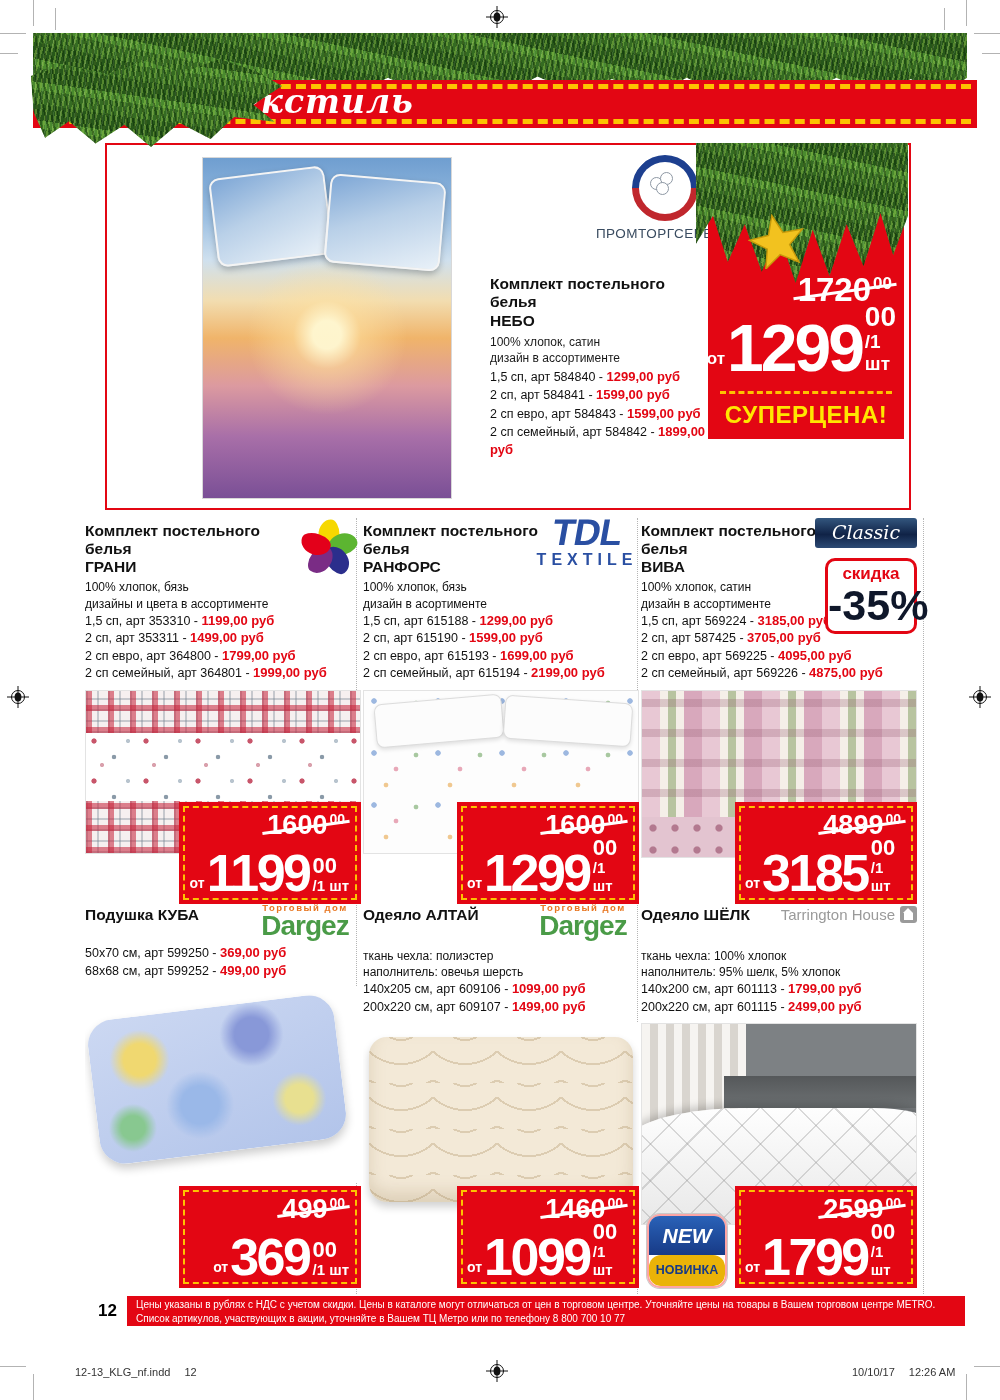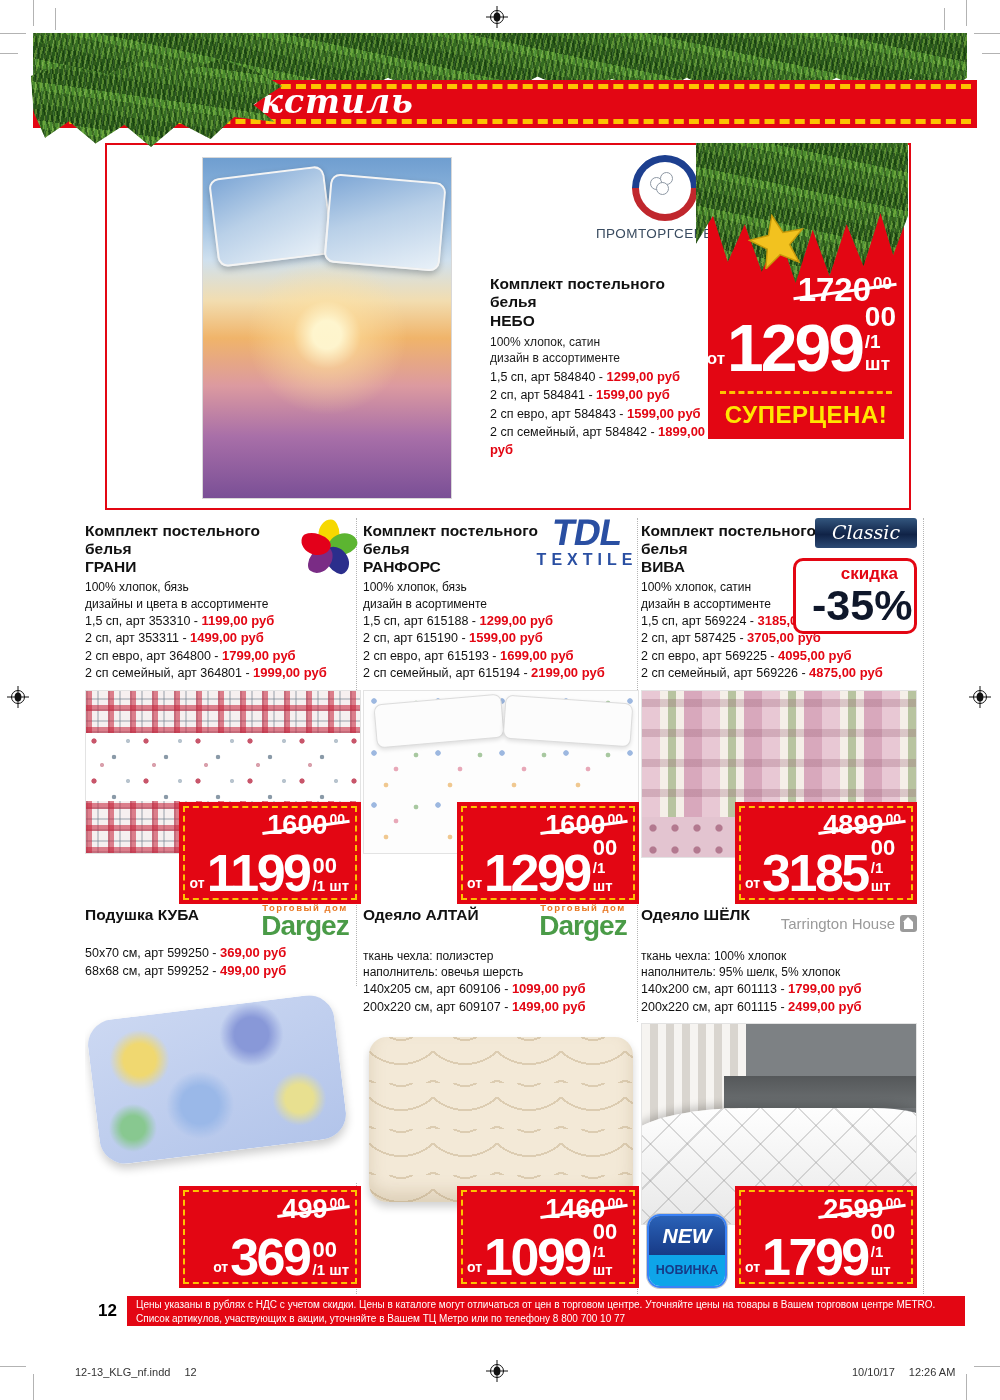--- a/index.html
+++ b/index.html
@@ -81,29 +81,29 @@
   .pinwheel i:nth-child(4){background:#7a2c85;transform:rotate(126deg) translate(14px);}
   .pinwheel i:nth-child(5){background:#e3001a;transform:rotate(198deg) translate(14px);}
   
   .tdl{width:104px;text-align:center;top:-6px;}
   .tdl-main{color:#2a4fa2;font-weight:bold;font-size:37px;line-height:.9;letter-spacing:-1px;transform:skewX(-10deg);}
   .tdl-sub{color:#2a4fa2;font-weight:bold;font-size:16px;letter-spacing:5px;margin-top:2px;}
   
   .classic{width:102px;height:30px;border-radius:3px;top:-4px;
       background:linear-gradient(180deg,#33567e 0%,#102347 55%,#2c4a74 100%);
       color:#fff;font-family:"DejaVu Serif",serif;font-style:italic;font-size:19px;text-align:center;line-height:29px;}
-  .disc{position:absolute;right:0;top:36px;width:86px;border:3px solid #e30613;border-radius:10px;background:#fff;text-align:right;padding:3px 16px 4px;}
+  .disc{position:absolute;right:0;top:36px;width:86px;border:3px solid #e30613;border-radius:10px;background:#fff;text-align:center;padding:3px 0 4px;}
   .disc1{color:#e30613;font-weight:bold;font-size:17px;}
   .disc2{color:#0f172a;font-weight:bold;font-size:43px;line-height:1;}
   
   .dargez{width:112px;text-align:center;top:-4px;}
   .dz-top{color:#e87722;font-size:9.5px;font-weight:bold;letter-spacing:1.5px;}
   .dz-main{color:#4a9b47;font-weight:bold;font-size:28px;letter-spacing:-1px;line-height:.95;}
   
-  .th{display:flex;align-items:flex-end;gap:5px;color:#9a9a9a;font-size:15px;top:9px;}
+  .th{display:flex;align-items:flex-end;gap:5px;color:#9a9a9a;font-size:15px;top:0;}
   .th-icon{width:17px;height:17px;border-radius:3px;background:#9a9a9a;position:relative;}
   .th-icon::before{content:"";position:absolute;left:4px;top:7px;width:9px;height:7px;background:#fff;}
   .th-icon::after{content:"";position:absolute;left:3px;top:2px;border-left:5.5px solid transparent;border-right:5.5px solid transparent;border-bottom:5px solid #fff;}
   
   .photo{position:relative;margin-top:8px;border:1px solid #e3e3e3;overflow:hidden;}
   .art-grani{height:162px;background:#fff;}
   .plaid{background-color:#f6f0f0;background-image:
       repeating-linear-gradient(0deg, rgba(198,32,56,.55) 0 6px, transparent 6px 22px),
       repeating-linear-gradient(90deg, rgba(198,32,56,.55) 0 6px, transparent 6px 22px),
       repeating-linear-gradient(0deg, rgba(110,125,140,.35) 0 2px, transparent 2px 11px),
@@ -159,23 +159,23 @@
   .tag::before{content:"";position:absolute;inset:4px;border:2px dashed #fdc300;pointer-events:none;}
   .tag-old{position:absolute;top:8px;right:16px;color:#fff;font-weight:bold;font-size:27px;}
   .tag-oldc{font-size:14px;vertical-align:super;margin-left:2px;}
   .tag-main{position:absolute;left:10px;right:12px;bottom:9px;display:flex;align-items:flex-end;justify-content:flex-end;color:#fff;}
   .tag-from{font-size:14px;font-weight:bold;margin:0 2px 4px 0;}
   .tag-big{font-size:52px;font-weight:bold;line-height:.8;letter-spacing:-2.5px;}
   .tag-col{display:flex;flex-direction:column;margin-left:3px;}
   .tag-cents{font-size:22px;font-weight:bold;line-height:1;}
   .tag-unit{font-size:15px;font-weight:bold;line-height:1.2;}
   .newbadge{position:absolute;left:6px;top:308px;width:76px;height:70px;border-radius:13px;overflow:hidden;
-      border:2px solid #3b82f6;box-shadow:0 0 0 1px #c9c9c9;}
+      border:2px solid #fca5a5;box-shadow:0 0 0 1px #c9c9c9;}
   .nb-top{height:39px;background:linear-gradient(180deg,#2a62b8,#173a86);color:#fff;font-style:italic;font-weight:bold;font-size:21px;text-align:center;line-height:39px;}
-  .nb-bot{height:31px;background:#0ea5e9;color:#173a86;font-weight:bold;font-size:12.5px;text-align:center;line-height:31px;}
+  .nb-bot{height:31px;background:#eab308;color:#173a86;font-weight:bold;font-size:12.5px;text-align:center;line-height:31px;border-radius:12px;}
   
   .vsep{position:absolute;top:518px;height:776px;border-left:1px dotted #b5b5b5;}
   
   .page-num{position:absolute;left:98px;top:1301px;font-size:17px;font-weight:bold;color:#000;}
   .footbar{position:absolute;left:127px;top:1296px;width:838px;height:30px;background:#e30613;color:#fff;
       font-size:10px;line-height:1.4;padding:2px 0 0 9px;box-sizing:border-box;white-space:nowrap;overflow:hidden;}
   .printline{position:absolute;top:1366px;font-size:11px;color:#333;}
   .pl-left{left:75px;}.pl-right{left:852px;}
   .printline span{margin-right:14px;}
 </style>

